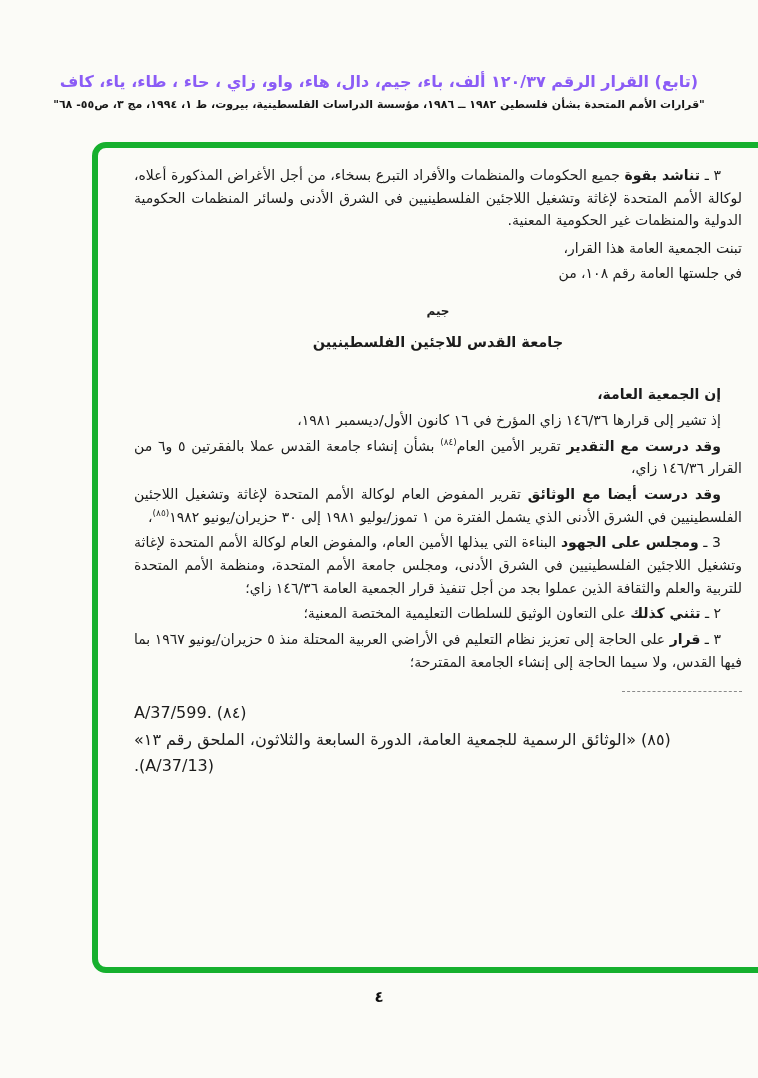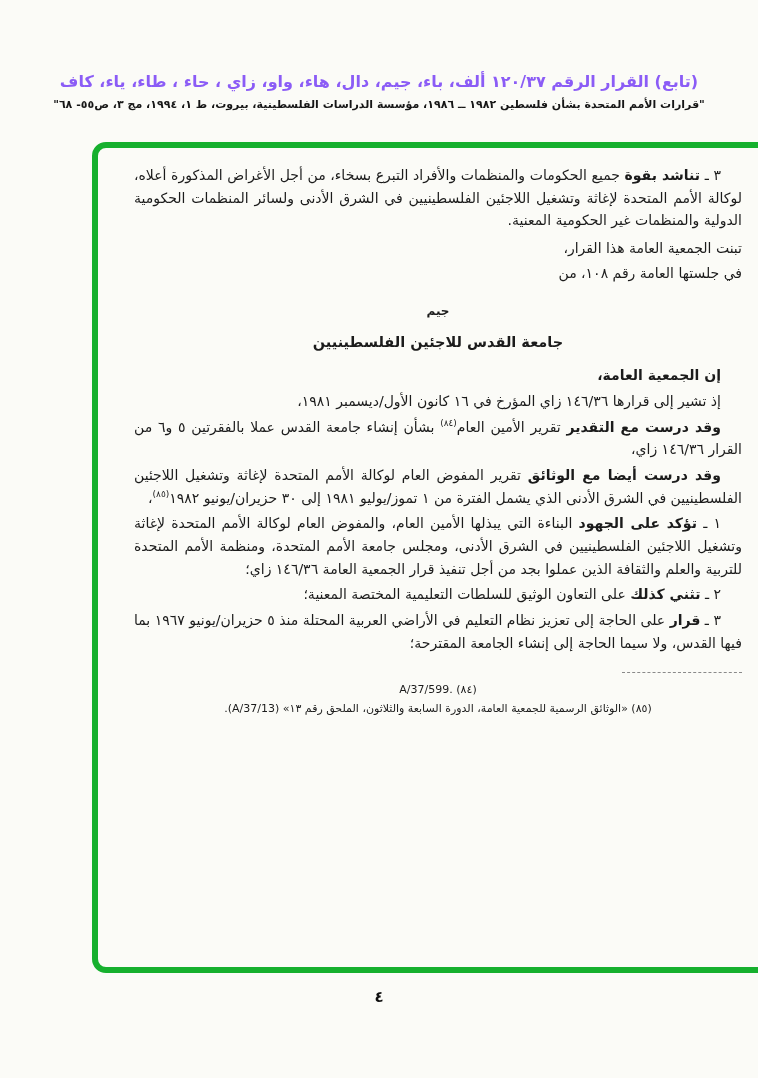--- a/index.html
+++ b/index.html
@@ -20,24 +20,24 @@
     box-sizing:border-box;border:6px solid #16b02e;border-radius:14px;
     padding:16px 32px 8px 36px;direction:rtl;overflow:hidden;
     background:transparent;
   }
   .doc-body{font-size:14px;line-height:1.62;}
   .para{margin:0 0 3px;text-align:justify;text-indent:1.5em;}
   .para .b{font-weight:bold;}
   .para sup{font-size:9px;line-height:0;vertical-align:super;}
   .adopted{margin:4px auto 10px;line-height:1.8;}
   .kicker{text-align:center;font-weight:bold;margin:16px 0 9px;font-size:12px;}
-  .sec-title{text-align:center;font-weight:bold;margin:0 0 10px;font-size:14.5px;}
+  .sec-title{text-align:center;font-weight:bold;margin:0 0 29px;font-size:14.5px;}
   .footnotes{margin-top:18px;}
   .fn-sep{width:120px;height:0;border-top:1px dashed #8a8a8a;margin:0 0 8px auto;}
-  .footnote{font-size:11px;line-height:1.65;text-align:center;
+  .footnote{font-size:16px;line-height:1.65;text-align:left;
     padding-right:84px;text-indent:-84px;}
   .fn-marker{white-space:pre;}
   .page-number{
     position:absolute;top:988px;left:0;right:0;
     text-align:center;font-size:15px;font-weight:bold;color:#0d0d0d;
   }
 </style>
 </head>
 <body style="background: rgb(251, 251, 247); color: rgb(27, 27, 27);">
 
@@ -54,21 +54,21 @@
         <div class="adopted">
           <div>تبنت الجمعية العامة هذا القرار،</div>
           <div>في جلستها العامة رقم ١٠٨، من</div>
         </div>
         <div class="kicker">جيم</div>
         <div class="sec-title">جامعة القدس للاجئين الفلسطينيين</div>
         <p class="para"><span class="b">إن الجمعية العامة،</span></p>
         <p class="para"><span>إذ تشير إلى قرارها ١٤٦/٣٦ زاي المؤرخ في ١٦ كانون الأول/ديسمبر ١٩٨١،</span></p>
         <p class="para"><span class="b">وقد درست مع التقدير</span><span> تقرير الأمين العام</span><sup>(٨٤)</sup><span> بشأن إنشاء جامعة القدس عملا بالفقرتين ٥ و٦ من القرار ١٤٦/٣٦ زاي،</span></p>
         <p class="para"><span class="b">وقد درست أيضا مع الوثائق</span><span> تقرير المفوض العام لوكالة الأمم المتحدة لإغاثة وتشغيل اللاجئين الفلسطينيين في الشرق الأدنى الذي يشمل الفترة من ١ تموز/يوليو ١٩٨١ إلى ٣٠ حزيران/يونيو ١٩٨٢</span><sup>(٨٥)</sup><span>،</span></p>
-        <p class="para"><span>١ ـ </span><span class="b">تؤكد على الجهود</span><span> البناءة التي يبذلها الأمين العام، والمفوض العام لوكالة الأمم المتحدة لإغاثة وتشغيل اللاجئين الفلسطينيين في الشرق الأدنى، ومجلس جامعة الأمم المتحدة، ومنظمة الأمم المتحدة للتربية والعلم والثقافة الذين عملوا بجد من أجل تنفيذ قرار الجمعية العامة ١٤٦/٣٦ زاي؛</span></p>
+        <p class="para"><span>3 ـ </span><span class="b">ومجلس على الجهود</span><span> البناءة التي يبذلها الأمين العام، والمفوض العام لوكالة الأمم المتحدة لإغاثة وتشغيل اللاجئين الفلسطينيين في الشرق الأدنى، ومجلس جامعة الأمم المتحدة، ومنظمة الأمم المتحدة للتربية والعلم والثقافة الذين عملوا بجد من أجل تنفيذ قرار الجمعية العامة ١٤٦/٣٦ زاي؛</span></p>
         <p class="para"><span>٢ ـ </span><span class="b">تثني كذلك</span><span> على التعاون الوثيق للسلطات التعليمية المختصة المعنية؛</span></p>
         <p class="para"><span>٣ ـ </span><span class="b">قرار</span><span> على الحاجة إلى تعزيز نظام التعليم في الأراضي العربية المحتلة منذ ٥ حزيران/يونيو ١٩٦٧ بما فيها القدس، ولا سيما الحاجة إلى إنشاء الجامعة المقترحة؛</span></p>
       </div>
     <div class="footnotes">
       <div class="fn-sep"></div>
       <div>
           <div class="footnote"><span class="fn-marker">(٨٤) </span><span dir="auto">A/37/599.</span></div>
           <div class="footnote"><span class="fn-marker">(٨٥) </span><span dir="auto">«الوثائق الرسمية للجمعية العامة، الدورة السابعة والثلاثون، الملحق رقم ١٣» (A/37/13).</span></div>
         </div>
     </div>

